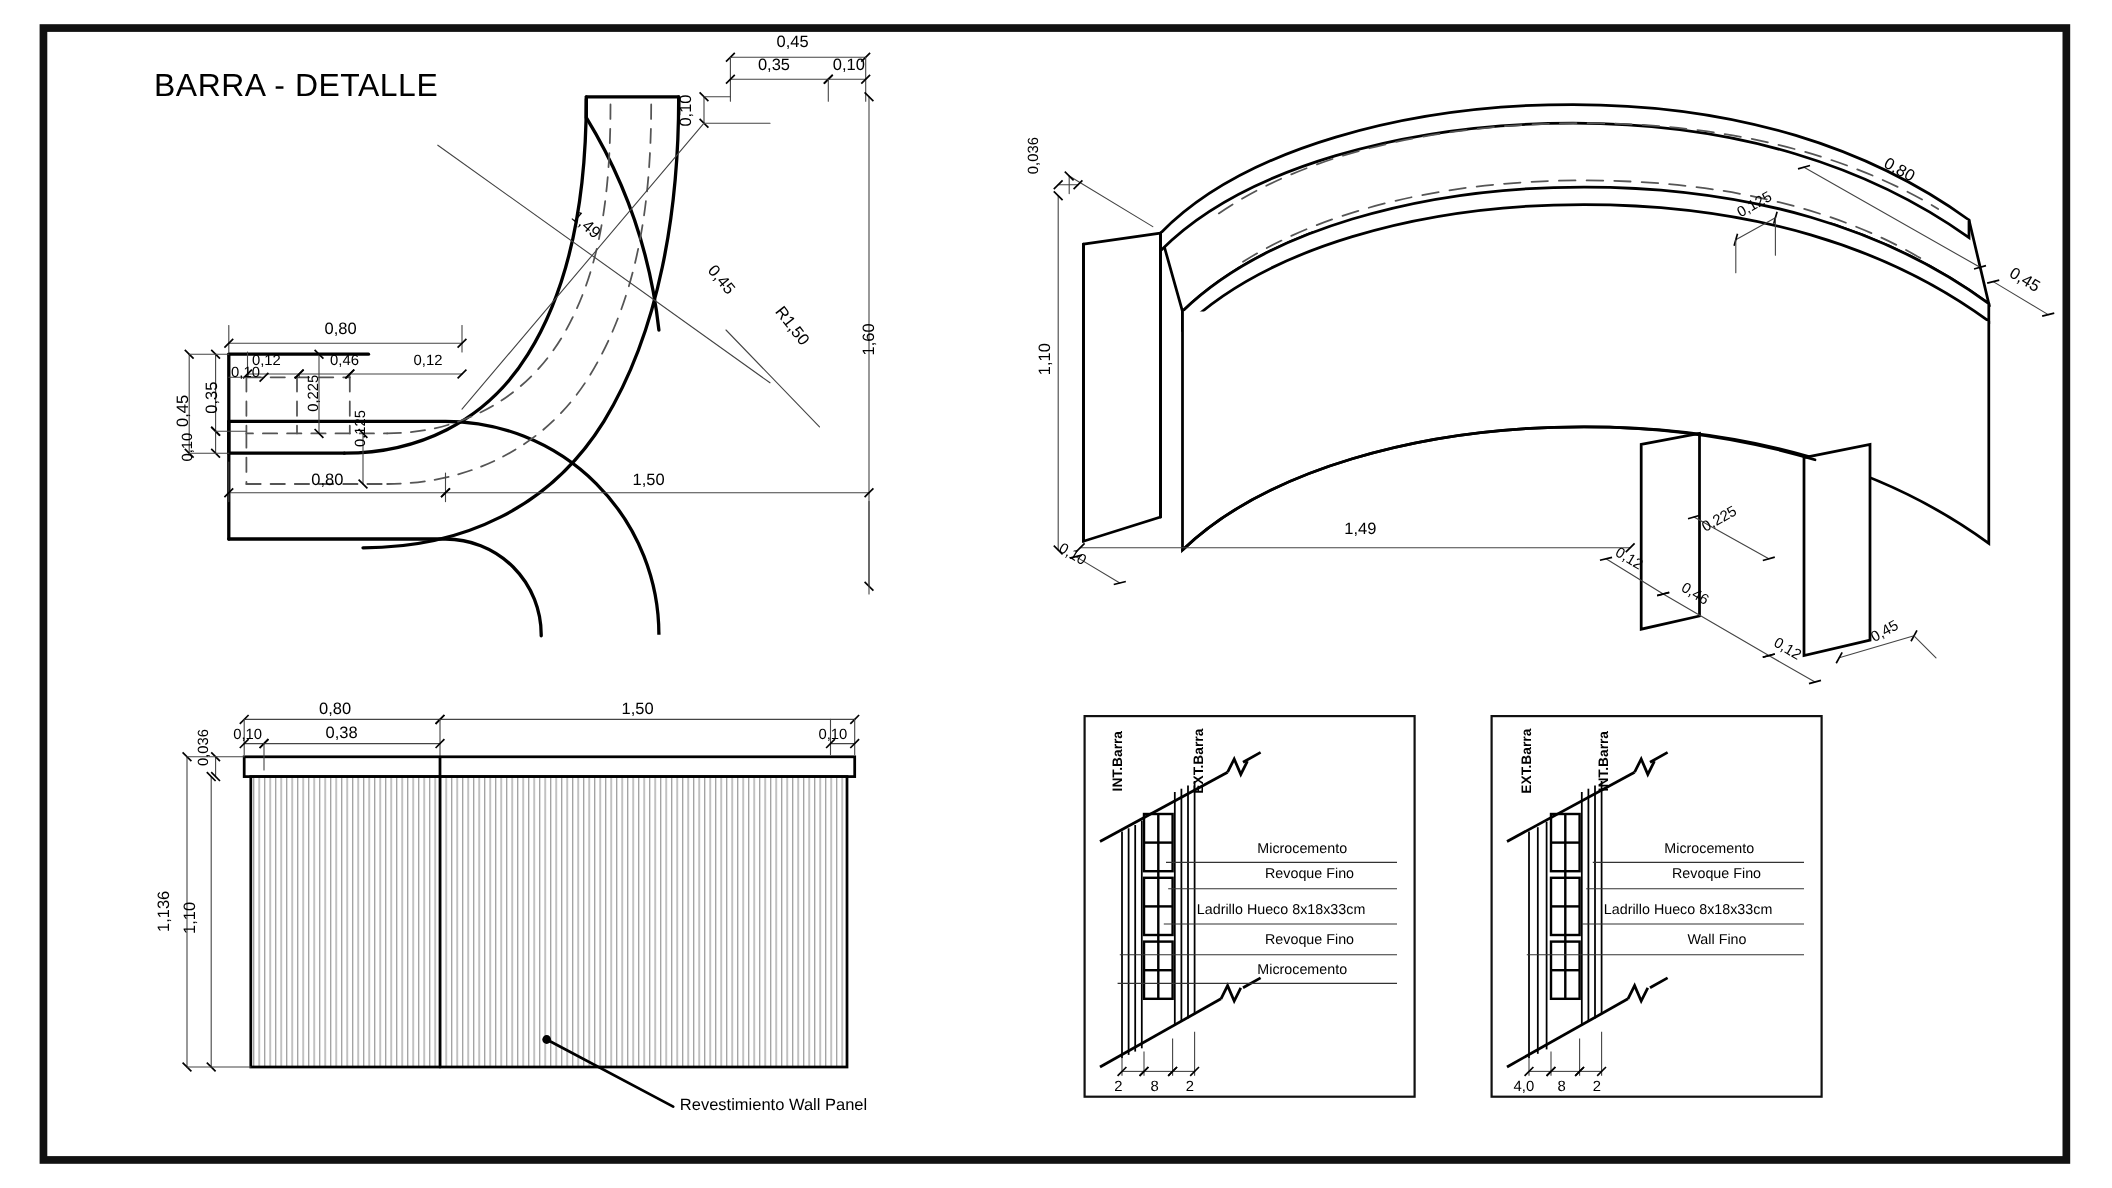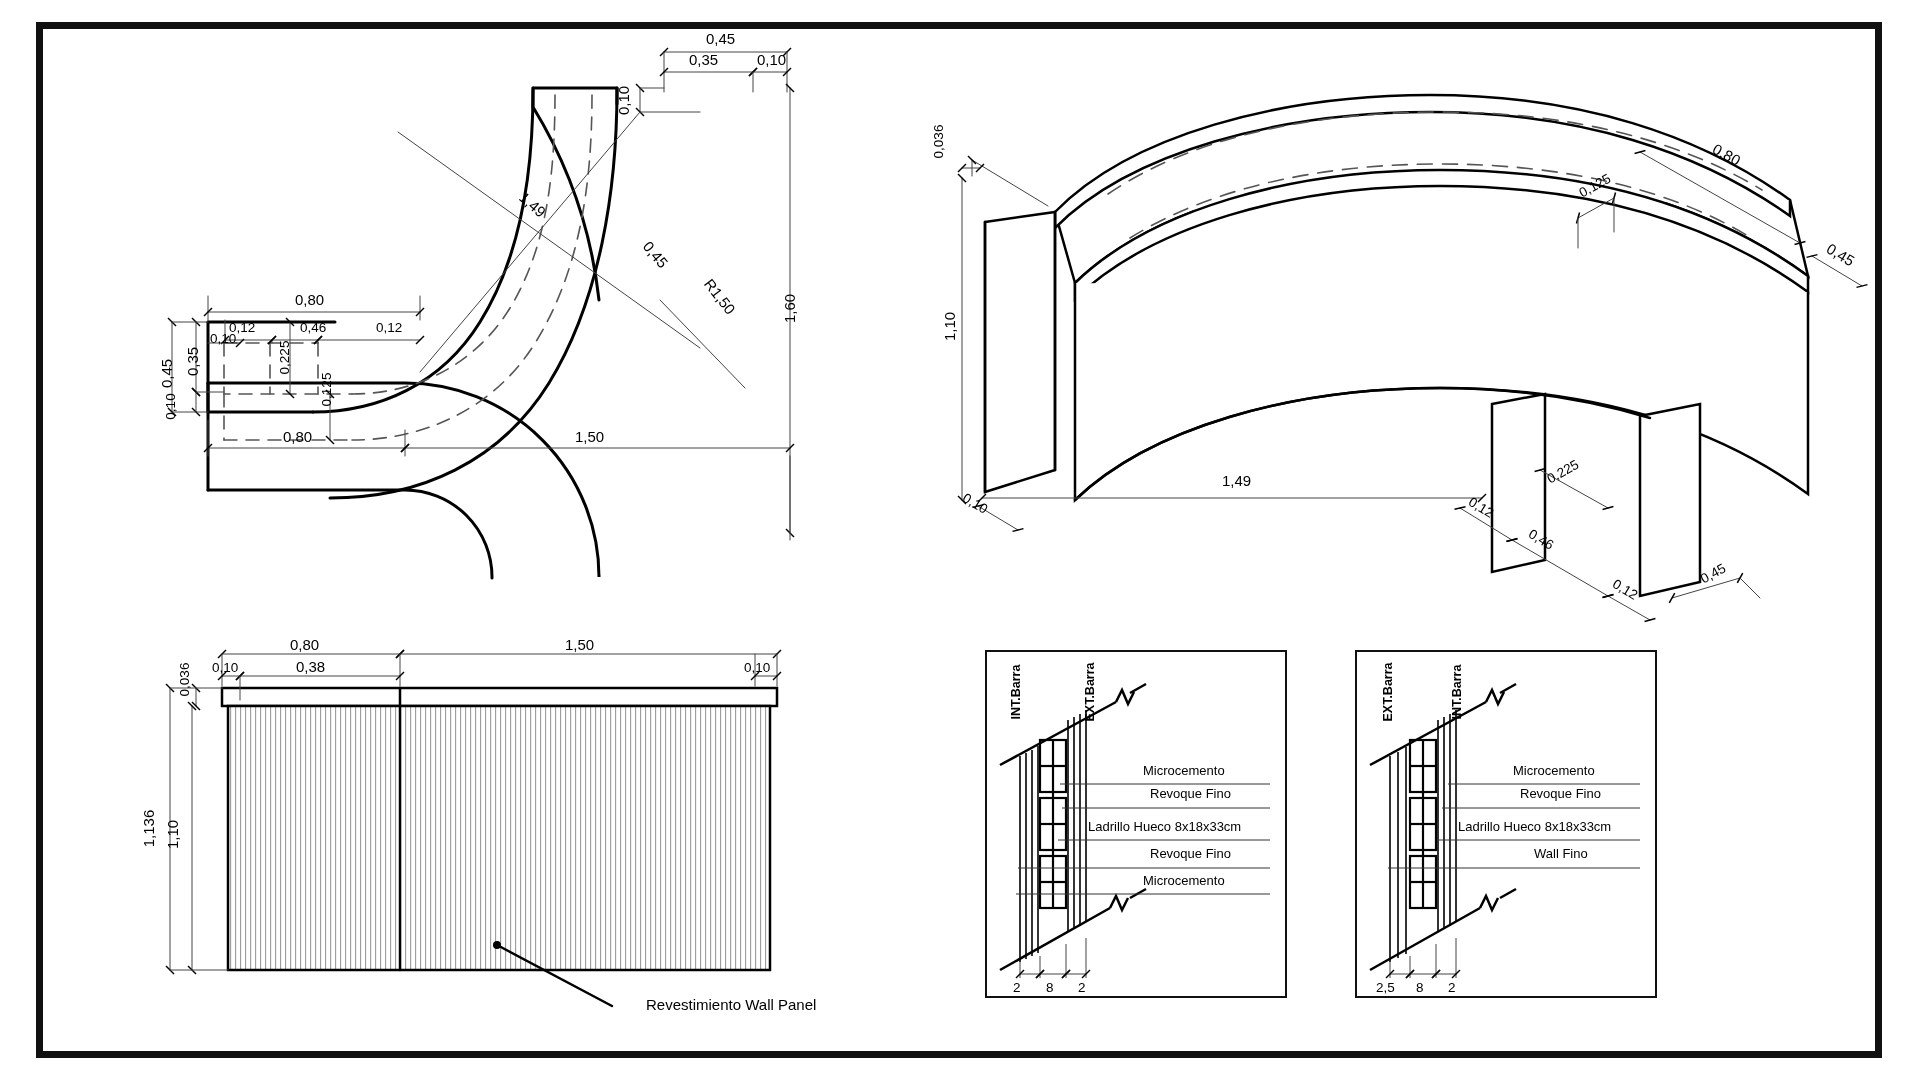--- a/index.html
+++ b/index.html
@@ -18,35 +18,36 @@
   .ttl{
     position:absolute;left:140px;top:62px;font-size:29px;letter-spacing:.5px;
     white-space:nowrap;
   }
   
   .dim{
     position:absolute;font-size:15px;white-space:nowrap;
     transform-origin:center center;
   }
   .dimsm{font-size:13.5px;}
-  .note{position:absolute;font-size:15px;white-space:nowrap;margin-left:28px;}
+  .note{position:absolute;font-size:15px;white-space:nowrap;}
   .layerTxt{position:absolute;font-size:13px;white-space:nowrap;}
   .sideTxt{position:absolute;font-size:12.5px;font-weight:bold;white-space:nowrap;}
   .rot90{transform:rotate(-90deg);}
   .detailBox{
     position:absolute;border:2.5px solid #111;background:#fff;box-sizing:border-box;
   }
 </style>
 </head>
 <body>
 
 <div id="sheet">
 
   <div class="frame"></div>
 
+  <div class="ttl">BARRA - DETALLE</div>
 
   <svg viewBox="0 0 1920 1080">
     <defs>
       <marker id="tick" markerWidth="14" markerHeight="14" refX="7" refY="7" orient="auto">
         <line x1="3" y1="11" x2="11" y2="3" stroke="#000" stroke-width="1.5"></line>
       </marker>
       <pattern id="vstripe" width="5" height="10" patternUnits="userSpaceOnUse">
         <rect width="5" height="10" fill="#fff"></rect>
         <line x1="0.6" y1="0" x2="0.6" y2="10" stroke="#9a9a9a" stroke-width="1.1"></line>
       </pattern>
@@ -405,17 +406,17 @@
         <line x1="1436" y1="974" x2="1456" y2="974" marker-start="url(#tick)" marker-end="url(#tick)"></line>
       </g>
     </g>
   </svg>
   <span class="sideTxt rot90" style="left:1358px;top:685px;">EXT.Barra</span>
   <span class="sideTxt rot90" style="left:1430px;top:685px;">INT.Barra</span>
   <span class="layerTxt" style="left:1513px;top:763px;">Microcemento</span>
   <span class="layerTxt" style="left:1520px;top:786px;">Revoque Fino</span>
   <span class="layerTxt" style="left:1458px;top:819px;">Ladrillo Hueco 8x18x33cm</span>
   <span class="layerTxt" style="left:1534px;top:846px;">Wall Fino</span>
-  <span class="dim dimsm" style="left:1376px;top:980px;">2,5</span>
+  <span class="dim dimsm" style="left:1376px;top:980px;">4,0</span>
   <span class="dim dimsm" style="left:1416px;top:980px;">8</span>
   <span class="dim dimsm" style="left:1448px;top:980px;">2</span>
 
 </div>
 
 </body></html>

